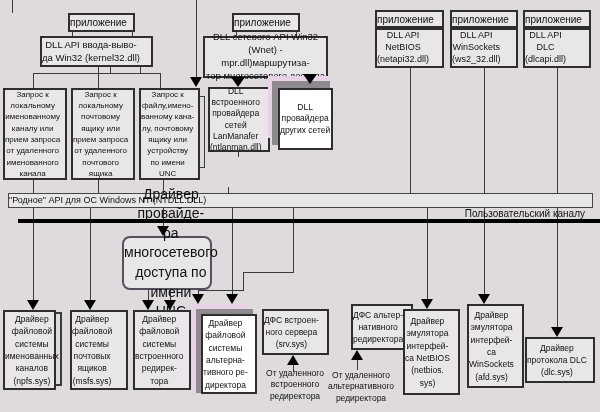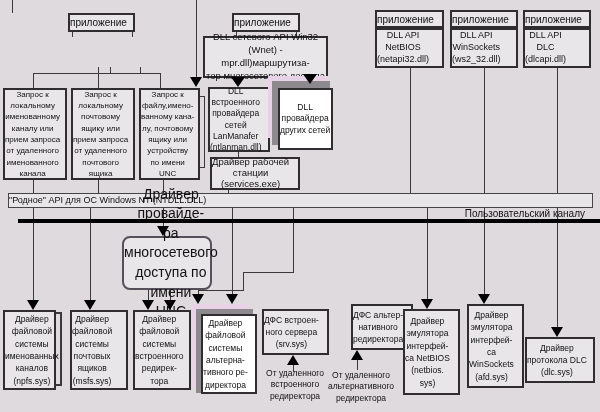--- a/index.html
+++ b/index.html
@@ -56,20 +56,22 @@
   <div class="vline" style="left:243px;top:272px;height:18px;"></div>
   <div class="hline" style="left:198px;top:290px;width:46px;"></div>
   <div class="vline" style="left:198px;top:290px;height:4px;"></div>
   <div class="vline" style="left:427px;top:208px;height:91px;"></div>
   <div class="vline" style="left:484px;top:208px;height:86px;"></div>
   <div class="vline" style="left:557px;top:208px;height:119px;"></div>
   <div class="vline" style="left:293px;top:365px;height:7px;"></div>
   <div class="vline" style="left:357px;top:360px;height:10px;"></div>
 
   <div class="box" style="left:68px;top:13px;width:67px;height:19px;font-size:10px;"><span>приложение</span></div>
+  <div class="box" style="left:40px;top:36px;width:113px;height:31px;font-size:9.5px;"><span>DLL API ввода-выво-
+да Win32 (kernel32.dll)</span></div>
   <div class="box" style="left:3px;top:88px;width:64px;height:92px;font-size:8px;line-height:1.42;"><span>Запрос к
 локальному
 именованному
 каналу или
 прием запроса
 от удаленного
 именованного
 канала</span></div>
   <div class="box" style="left:71px;top:88px;width:64px;height:92px;font-size:8px;line-height:1.42;"><span>Запрос к
 локальному
@@ -97,23 +99,20 @@
 встроенного
 провайдера
 сетей
 LanManafer
 (ntlanman.dll)</span></div>
   <div class="shadow" style="left:268px;top:76px;width:60px;height:62px;background:#e8d2e6;"></div>
   <div class="shadow" style="left:272px;top:81px;width:58px;height:64px;background:#8e898e;"></div>
   <div class="box white" style="left:278px;top:88px;width:55px;height:62px;"><span>DLL
 провайдера
 других сетей</span></div>
-  <div class="box" style="left:210px;top:157px;width:90px;height:33px;font-size:9.5px;line-height:1.15;"><span>Драйвер рабочей
-станции
-(services.exe)</span></div>
 
   <div class="box" style="left:375px;top:10px;width:69px;height:18px;font-size:10px;"><span>приложение</span></div>
   <div class="box" style="left:375px;top:28px;width:69px;height:40px;font-size:9px;"><span>DLL API
 NetBIOS
 (netapi32.dll)</span></div>
   <div class="box" style="left:450px;top:10px;width:68px;height:18px;font-size:10px;"><span>приложение</span></div>
   <div class="box" style="left:450px;top:28px;width:68px;height:40px;font-size:9px;"><span>DLL API
 WinSockets
 (ws2_32.dll)</span></div>
   <div class="box" style="left:523px;top:10px;width:68px;height:18px;font-size:10px;"><span>приложение</span></div>

